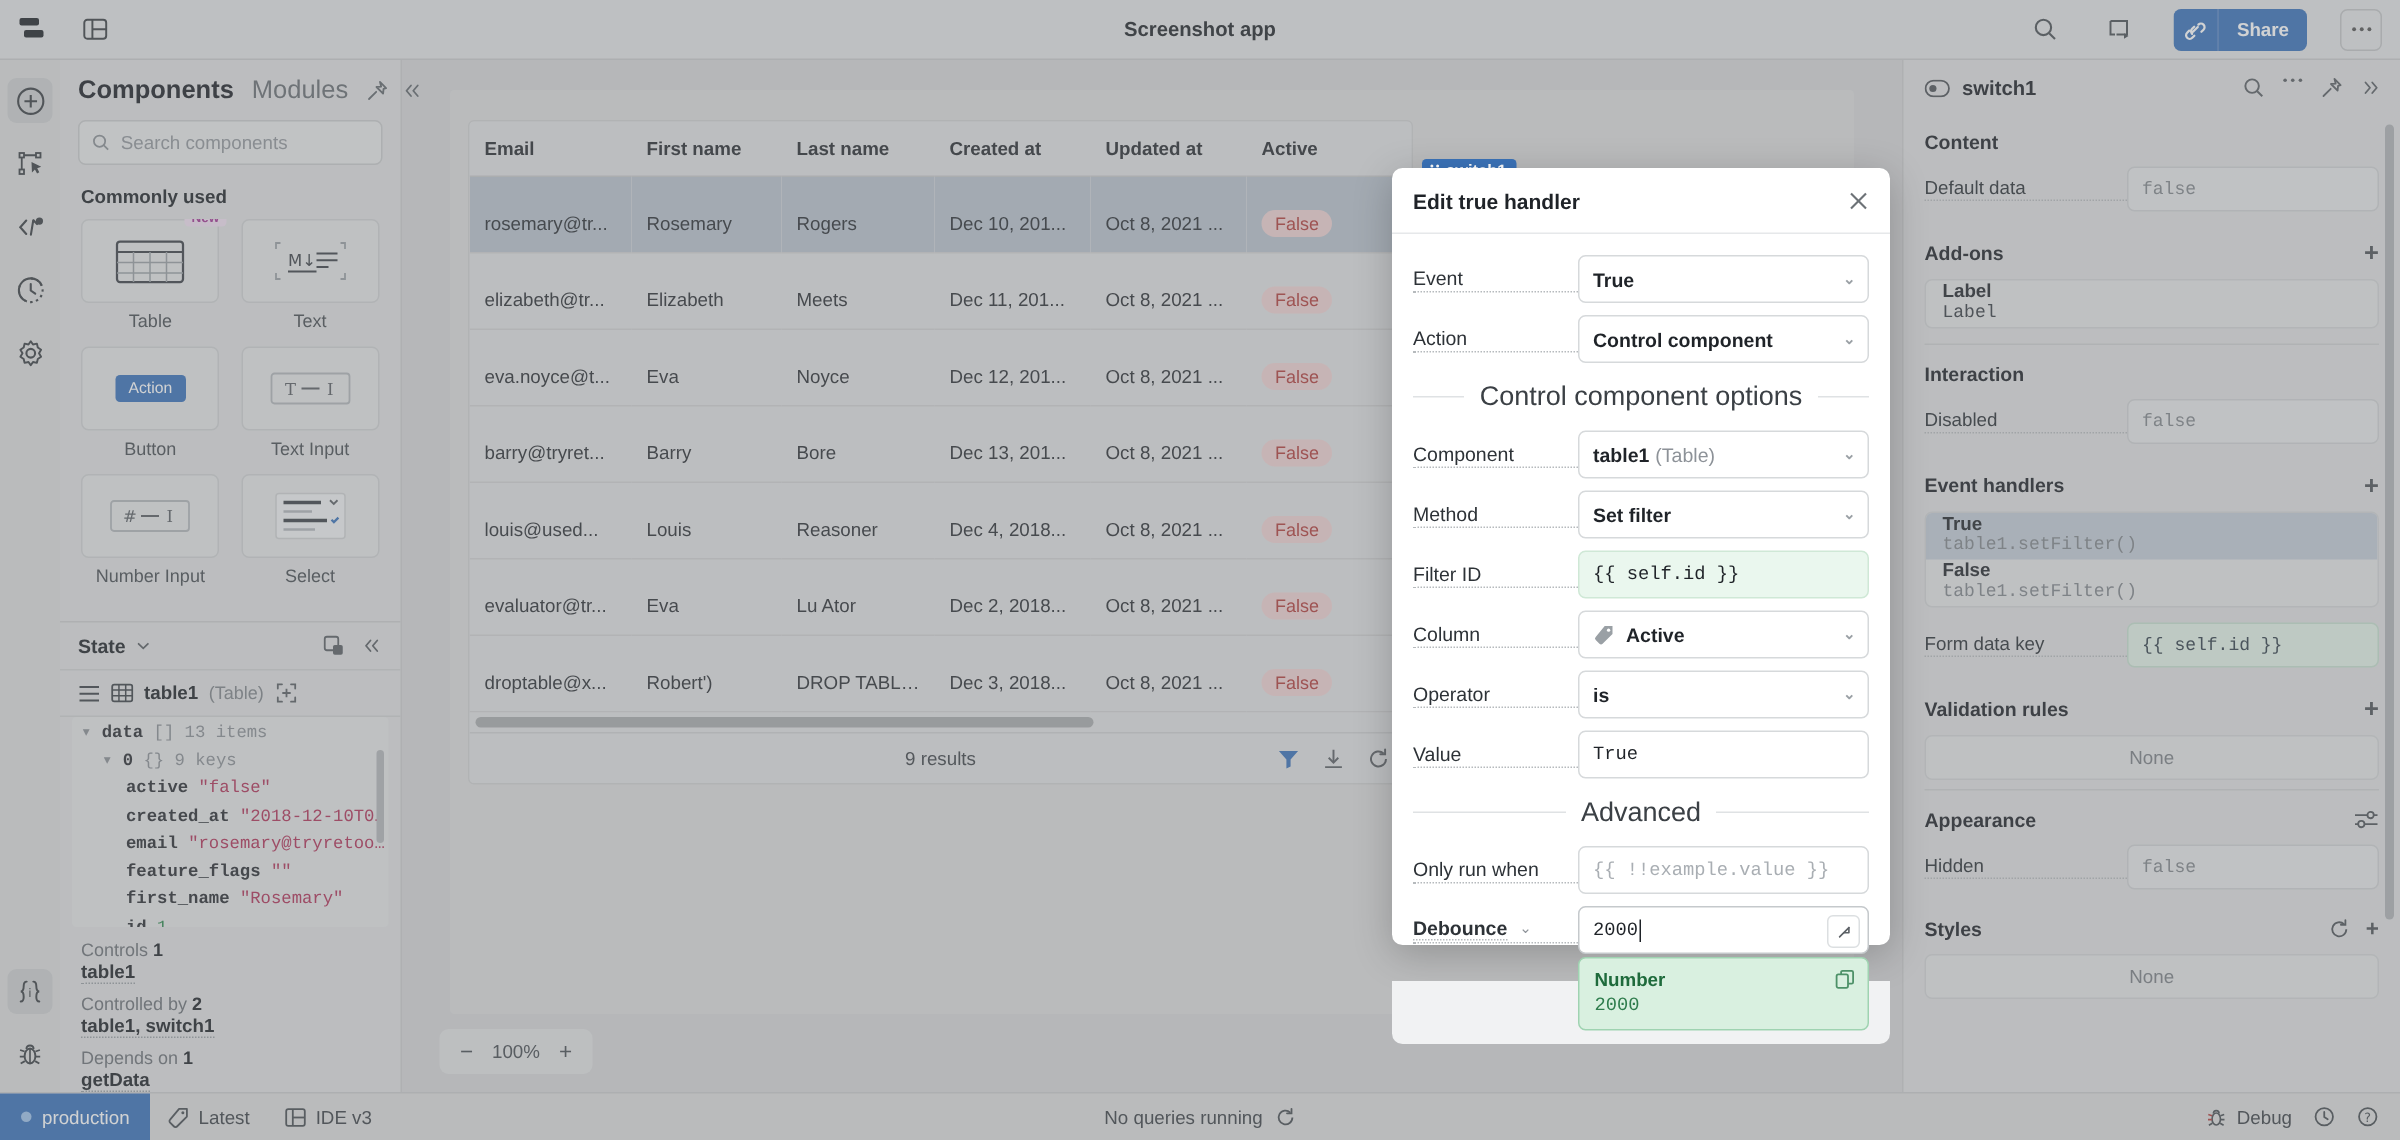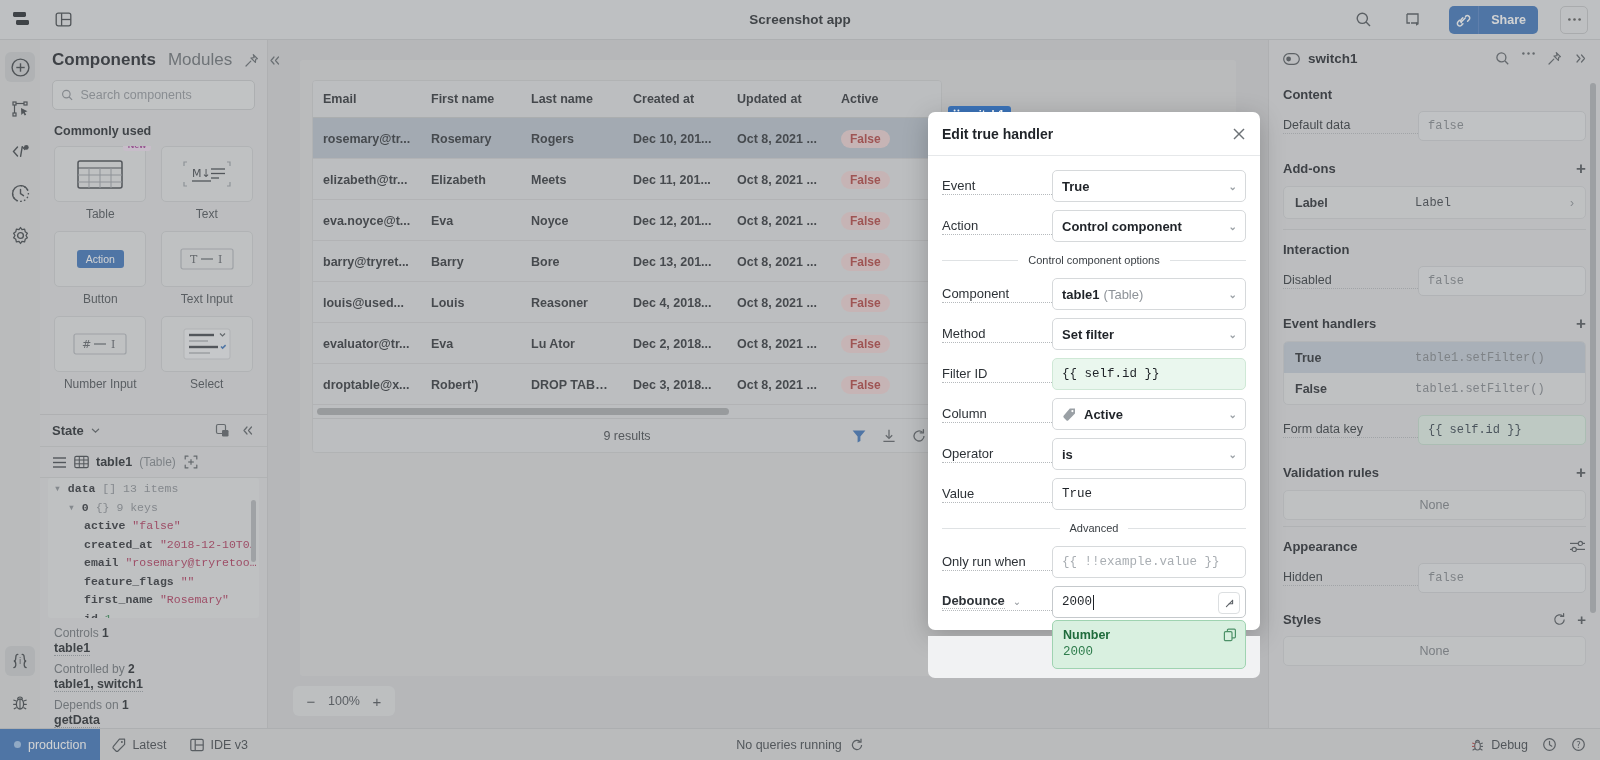--- a/index.html
+++ b/index.html
@@ -154,22 +154,22 @@
   .tablew {
     position: absolute; left: 44px; top: 40px; width: 630px;
     background: #e0e1e2; border: 1px solid #cfd0d1; border-radius: 4px; overflow: hidden;
   }
   table.dt { width: 100%; border-collapse: collapse; table-layout: fixed; }
   table.dt th {
     text-align: left; font-size: 12.5px; font-weight: 600; color: #2a2e33;
     padding: 11px 8px 11px 10px; border-bottom: 1px solid #c6c8c9; background: #e0e1e2;
   }
   table.dt td {
-    font-size: 12.5px; color: #2d3136; padding: 12px 8px 10px 10px;
-    border-bottom: 1px solid #d0d1d2; white-space: nowrap; overflow: hidden; text-overflow: ellipsis; font-weight: bold;
+    font-size: 12.5px; color: #2d3136; padding: 22px 8px 10px 10px;
+    border-bottom: 1px solid #d0d1d2; white-space: nowrap; overflow: hidden; text-overflow: ellipsis;
   }
   table.dt tr.sel td { background: #b9c3ce; }
   td.email { color: #5b82b8; }
   .pill {
     display: inline-block; background: #efd2d2; color: #b2403e; font-size: 12px;
     padding: 2px 9px; border-radius: 10px;
   }
   .tbl-hsb-wrap { height: 13px; background: #e0e1e2; position: relative; }
   .tbl-hsb { position: absolute; left: 4px; top: 3px; width: 412px; height: 7px; background: #a9acae; border-radius: 4px; cursor: pointer; }
   .tbl-foot {
@@ -213,21 +213,21 @@
     cursor: pointer; position: relative;
   }
   .fctl.sel { font-weight: 600; }
   .fctl .chev { position: absolute; right: 8px; color: #9aa0a5; font-size: 10px; }
   .fctl .muted { color: #8d9298; font-weight: 400; margin-left: 4px; }
   .fctl.code { background: #eaf7ee; border-color: #cfe8d6; font-family: "Liberation Mono", monospace; font-size: 12.5px; }
   .fctl.plain { font-family: "Liberation Mono", monospace; font-size: 12.5px; }
   .fctl.ph { color: #a9aeb3; font-family: "Liberation Mono", monospace; font-size: 12.5px; }
   .divider {
     display: flex; align-items: center; gap: 10px; margin: 12px 0 12px 0;
-    font-size: 11px; color: #3b4045; text-align: center;
+    font-size: 18px; color: #3b4045; text-align: center;
   }
   .divider::before, .divider::after { content: ""; height: 1px; background: #dfe2e4; flex: 1; }
   .caret-lbl { font-size: 10px; color: #8e9399; margin-left: 4px; }
 
   
   .fctl.editing { border-color: #c5c9cc; }
   .caret { display: inline-block; width: 1px; height: 15px; background: #1f2328; margin-left: 1px; }
   .revert-btn {
     position: absolute; right: 5px; top: 5px; width: 22px; height: 22px; border: 1px solid #dcdfe1;
     border-radius: 4px; background: #fff; display: flex; align-items: center; justify-content: center;
@@ -264,22 +264,22 @@
     flex: 1; height: 30px; border: 1px solid #cfd1d3; border-radius: 5px; background: #e6e7e8;
     display: flex; align-items: center; padding: 0 9px;
     font-family: "Liberation Mono", monospace; font-size: 12px; color: #82878c; cursor: pointer;
   }
   .rctl.code { background: #e2f1e7; border-color: #c6dfcf; color: #35424c; }
   .rcard {
     background: #e4e5e6; border: 1px solid #d2d4d5; border-radius: 5px; overflow: hidden;
     margin-bottom: 10px;
   }
   .rcard-row {
-    display: flex; align-items: center; height: 31px; padding: 0 11px;
-    font-size: 12.5px; color: #25292e; cursor: pointer;
+    display: flex; height: 31px; padding: 0 11px;
+    font-size: 12.5px; color: #25292e; cursor: pointer; flex-direction: column;
   }
   .rcard-row.hl { background: #c3ccd6; }
   .rcard-row .nm { font-weight: 700; width: 120px; }
   .rcard-row .vv { font-family: "Liberation Mono", monospace; font-size: 12px; color: #82878c; }
   .rcard-row .arrow { margin-left: auto; color: #8d9297; font-size: 12px; }
   .rcard-row .lv { font-family: "Liberation Mono", monospace; font-size: 12px; color: #3b4046; }
   .rnone {
     background: #e4e5e6; border: 1px solid #d2d4d5; border-radius: 5px; height: 30px;
     display: flex; align-items: center; justify-content: center; font-size: 12.5px;
     color: #7b8085; margin-bottom: 4px;

